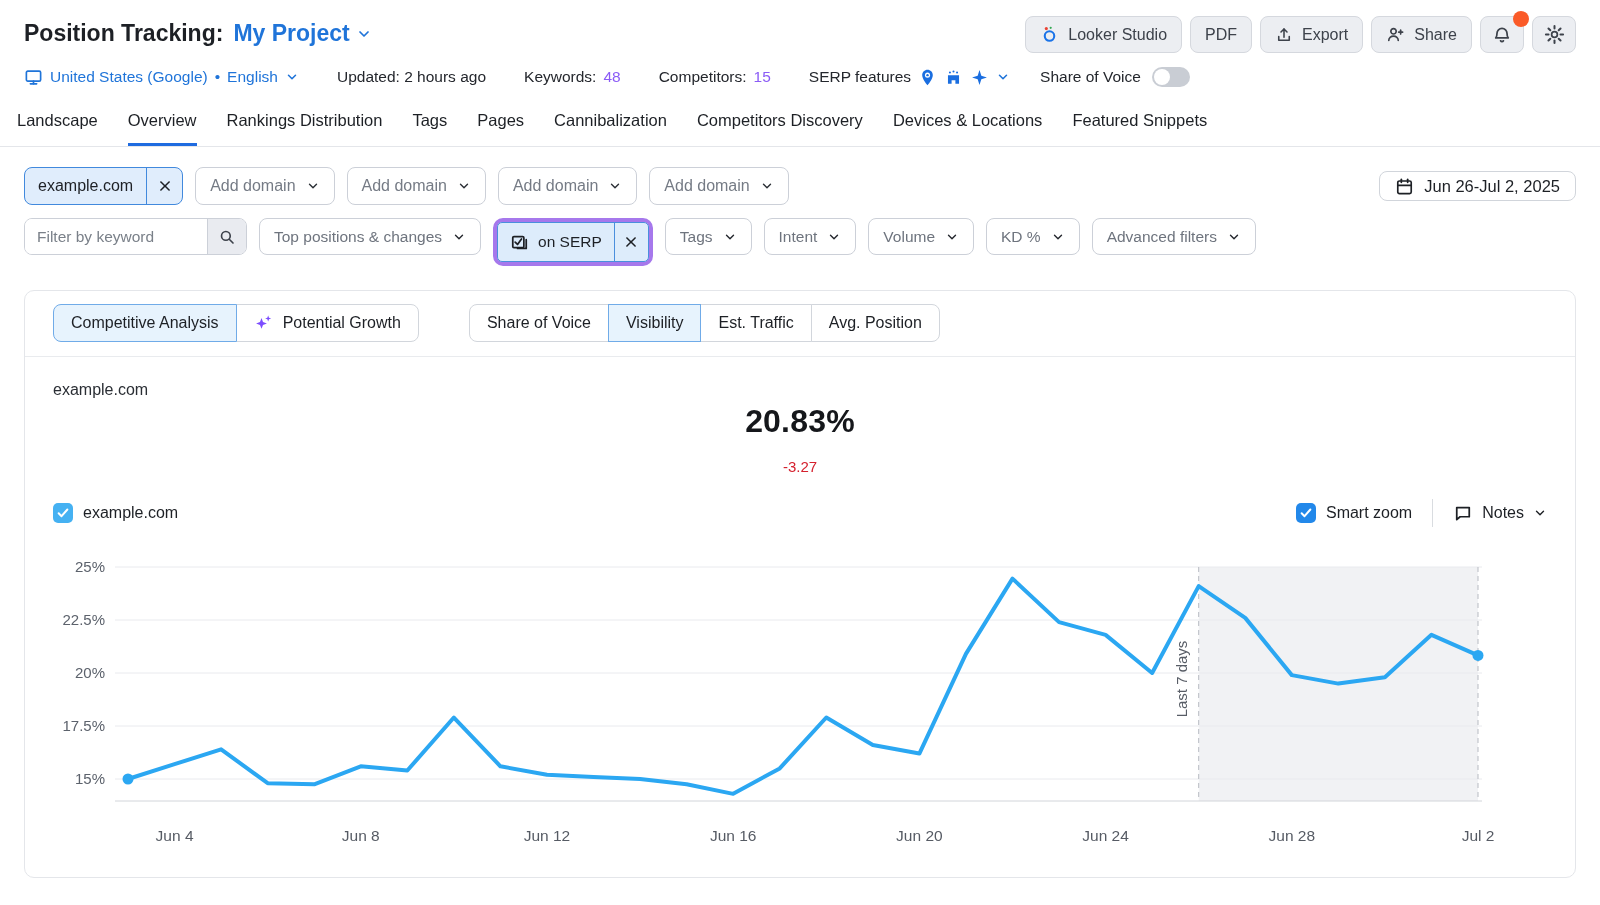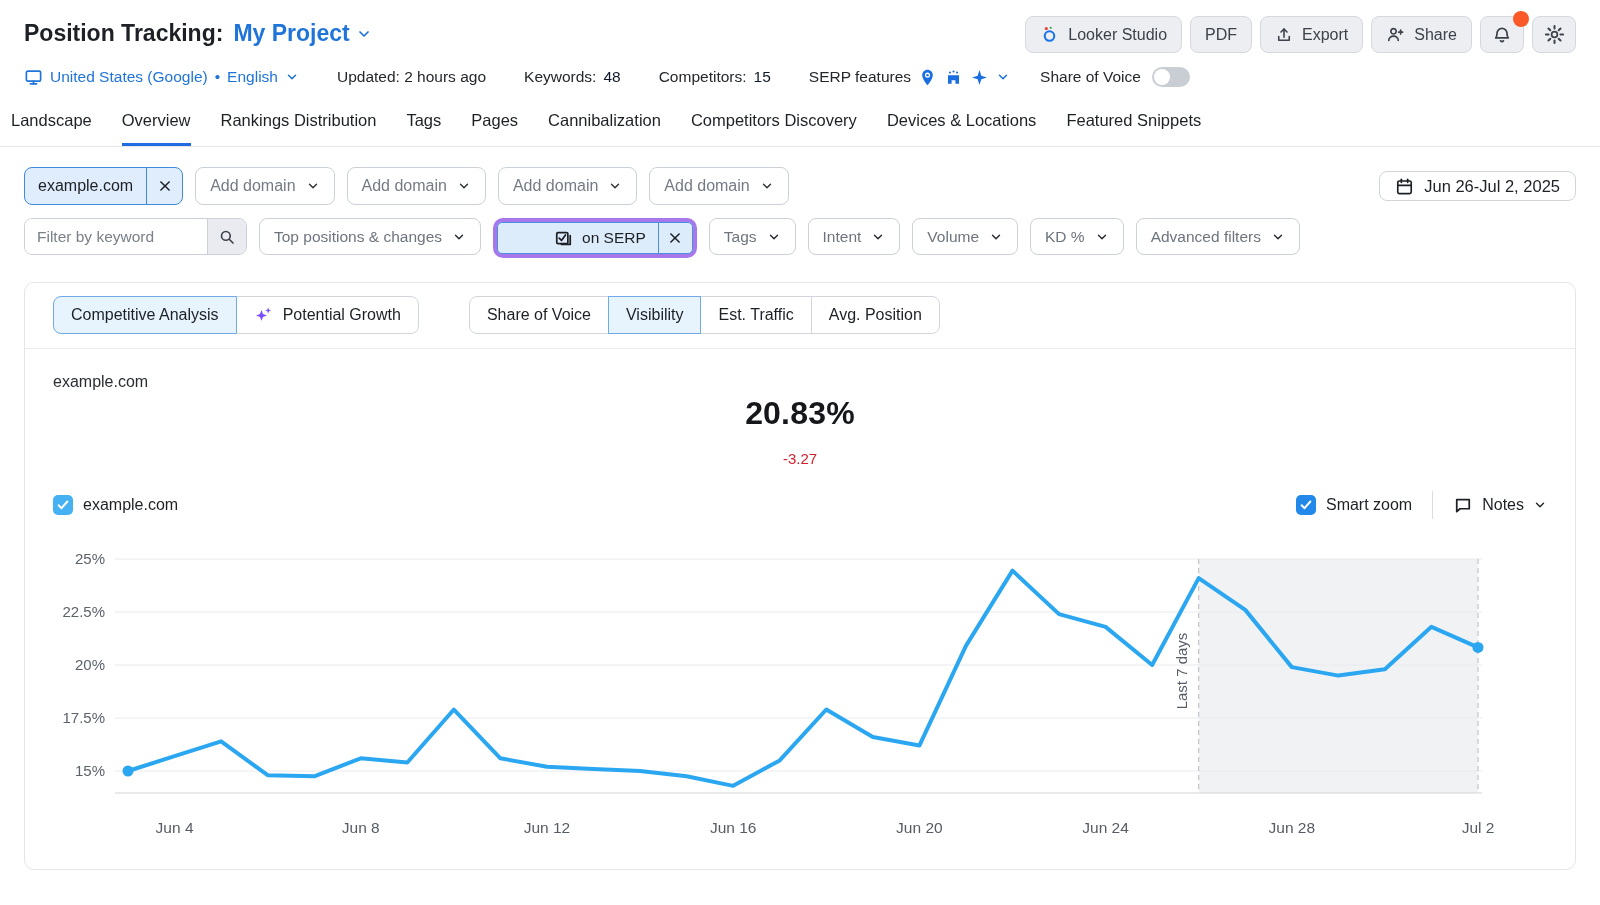--- a/index.html
+++ b/index.html
@@ -14,27 +14,27 @@
   .hdr-actions { display:flex; gap:8px; }
   .gbtn { height:37px; border-radius:8px; background:#eceef2; border:1px solid #d5d8de; color:#3d424b;
           font-size:16px; font-family:inherit; display:flex; align-items:center; gap:9px; padding:4px 14px; cursor:pointer; }
   .gbtn.iconbtn { width:44px; justify-content:center; padding:0; position:relative; }
   .notif-dot { position:absolute; top:-6px; right:-6px; width:16px; height:16px; border-radius:50%; background:#fa5a28; }
 
   
   .sub { display:flex; align-items:center; padding:14px 24px 0; font-size:15.5px; color:#24272d; }
   .sub .grp { display:flex; align-items:center; gap:7px; white-space:nowrap; }
   .sub .loc { color:#1f74d9; cursor:pointer; }
-  .sub .val { color:#0f172a; cursor:pointer; }
+  .sub .val { color:#8b5cf6; cursor:pointer; }
   .sp36 { width:38px; } .sp30 { width:30px; }
   .toggle { width:38px; height:20px; border-radius:10px; background:#c9cdd4; position:relative; cursor:pointer; margin-left:4px; }
   .toggle .knob { position:absolute; top:2px; left:2px; width:16px; height:16px; border-radius:50%; background:#fff; }
 
   
-  .tabs { display:flex; gap:30px; padding:24px 11px 0; font-size:16.5px; border-bottom:1px solid #e4e6ea; }
+  .tabs { display:flex; gap:30px; padding:24px 17px 0; font-size:16.5px; border-bottom:1px solid #e4e6ea; }
   .tab { padding-bottom:13px; border-bottom:3px solid transparent; cursor:pointer; color:#1d2025; }
   .tab.active { border-bottom-color:#1f6be0; }
 
   
   .frow1 { display:flex; align-items:center; gap:12px; padding:20px 24px 0; }
   .frow2 { display:flex; gap:12px; padding:13px 24px 0; }
   .dchip { display:flex; align-items:stretch; height:38px; border:1.5px solid #4189dd; border-radius:8px;
            background:#e0edfc; font-size:16px; overflow:hidden; cursor:pointer; }
   .dchip .lbl { display:flex; align-items:center; padding:0 13px; }
   .dchip .xbox { display:flex; align-items:center; justify-content:center; width:36px; border-left:1px solid #4189dd; }
@@ -45,22 +45,22 @@
              border:1px solid #d1d5db; border-radius:8px; background:#fff; font-size:16.5px; color:#1d2025; cursor:pointer; }
   .kwpill { display:flex; align-items:stretch; height:37px; border:1px solid #ccd0d8; border-radius:8px; overflow:hidden; background:#fff; }
   .kwpill input { border:none; outline:none; width:182px; padding:0 12px; font-size:15.5px; font-family:inherit; color:#1d2025; }
   .kwpill input::placeholder { color:#7a8089; }
   .kwpill .sbtn { width:39px; background:#e9ebf0; border:none; border-left:1px solid #ccd0d8; display:flex;
                   align-items:center; justify-content:center; cursor:pointer; }
   .fdrop { display:flex; align-items:center; gap:10px; height:37px; padding:0 14px; border:1px solid #ccd0d8;
            border-radius:8px; color:#6e747e; font-size:15.5px; background:#fff; cursor:pointer; white-space:nowrap; }
   .fdrop .chev { color:#23262c; }
   .hl { border:4px solid #a678ec; border-radius:10px; }
-  .serp-chip { display:flex; align-items:stretch; height:32px; background:#ddecfb; border:1px solid #4a8fdd;
-               border-radius:5px; overflow:hidden; cursor:pointer;padding-left:44px; }
+  .serp-chip { display:flex; align-items:stretch; height:40px; background:#ddecfb; border:1px solid #4a8fdd;
+               border-radius:5px; overflow:hidden; cursor:pointer; }
   .serp-chip .body { display:flex; align-items:center; gap:9px; padding:0 12px; font-size:15.5px; color:#1d2025; }
   .serp-chip .xbox { display:flex; align-items:center; justify-content:center; width:34px; border-left:1px solid #4a8fdd; }
 
   
   .card { margin:24px 24px 0; border:1px solid #e4e6ea; border-radius:10px; padding:13px 28px 20px; height:588px; }
   .ctrl-row { display:flex; align-items:center; gap:50px; padding-bottom:14px; margin:0 -28px; padding-left:28px;
               padding-right:28px; border-bottom:1px solid #e9ebee; }
   .seg { display:inline-flex; }
   .seg button { height:38px; padding:0 17px; font-size:16px; font-family:inherit; background:#fff;
                 border:1px solid #d2d6dc; margin-left:-1px; color:#1d2025; cursor:pointer; display:flex;

